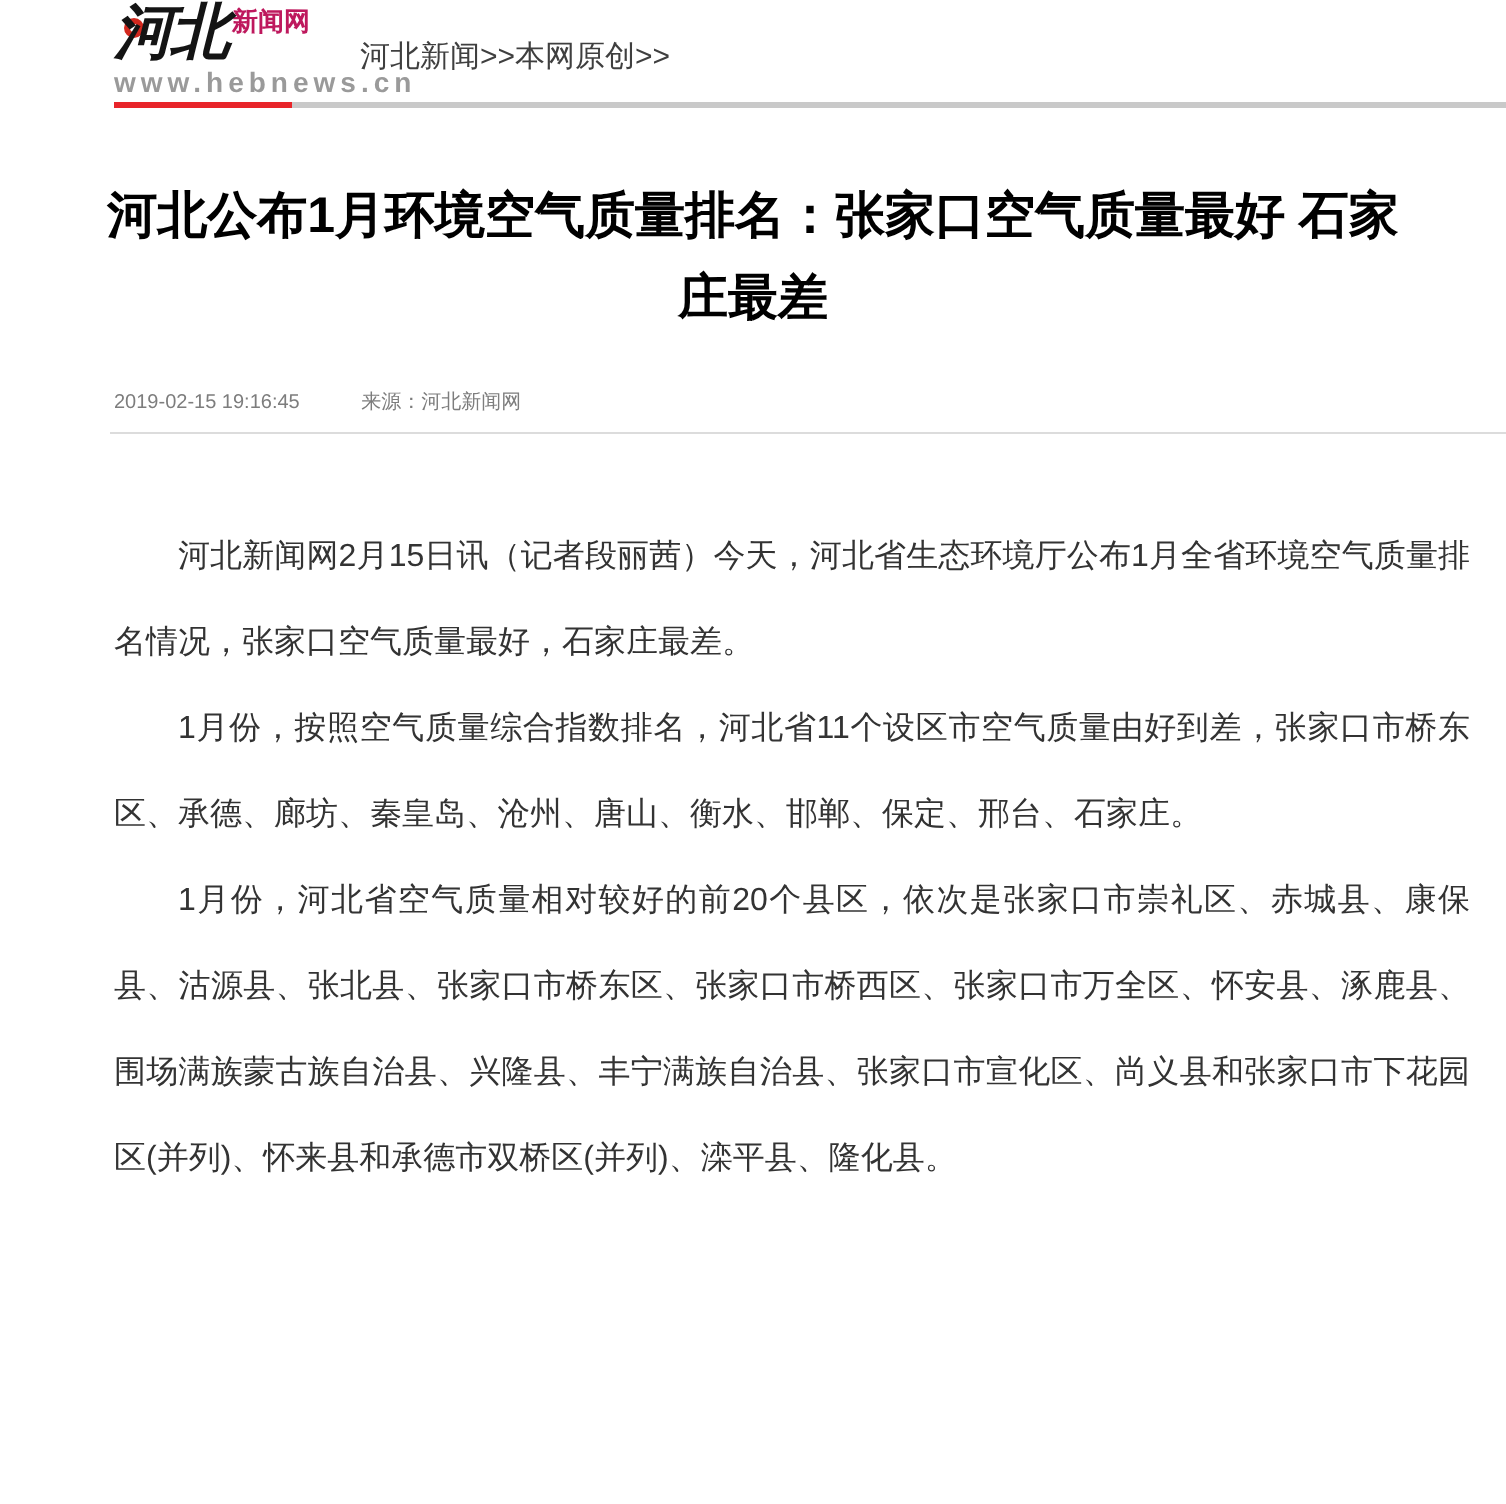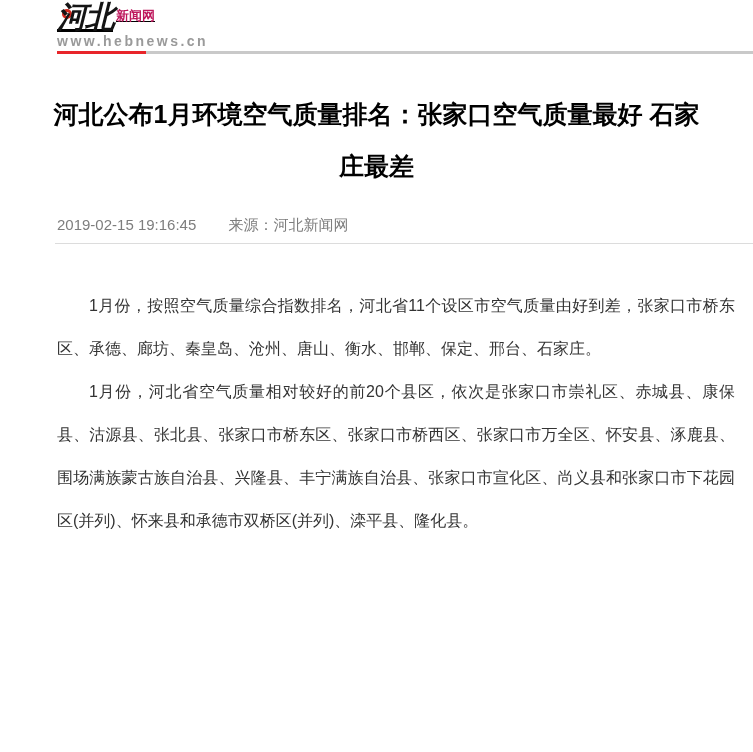--- a/index.html
+++ b/index.html
@@ -14,21 +14,21 @@
 
   
   .header { position: relative; height: 51px; }
 
   .logo {
     position: absolute;
     left: 57px;
     top: 2px;
     width: 118px;
   }
-  .logo-row { display: flex; align-items: center; text-decoration: underline; }
+  .logo-row { display: flex; align-items: flex-start; }
   .logo-main {
     position: relative;
     font-family: "DejaVu Serif", "Liberation Serif", serif;
     font-style: italic;
     font-weight: bold;
     font-size: 30px;
     line-height: 30px;
     letter-spacing: -2px;
     color: #141414;
   }
@@ -81,29 +81,29 @@
     left: 0; top: 0;
     width: 89px;
     height: 3px;
     background: #e8252a;
   }
 
   
   .article-title {
     margin: 34px 45px 0;
     font-size: 25px;
-    line-height: 52px;
+    line-height: 41px;
     font-weight: bold;
     color: #000000;
     text-align: center;
   }
 
   .article-meta {
     margin: 24px 16px 0 57px;
-    font-size: 15px;
+    font-size: 10px;
     color: #7d7d7d;
   }
   .meta-source { margin-left: 28px; }
 
   .meta-divider {
     margin: 8px 0 0 55px;
     height: 1px;
     background: #dcdcdc;
   }
 
@@ -123,32 +123,34 @@
   <div class="logo">
     <div class="logo-row">
       <div class="logo-main">
         <span class="logo-accent"></span>
         <span class="glyphs">河北</span>
       </div>
       <div class="logo-suffix">新闻网</div>
     </div>
     <div class="logo-url">www.hebnews.cn</div>
   </div>
+  <div class="breadcrumb">河北新闻&gt;&gt;本网原创&gt;&gt;</div>
 </div>
 
 <div class="header-divider">
   <div class="header-divider-red"></div>
 </div>
 
 <h1 class="article-title">河北公布1月环境空气质量排名：张家口空气质量最好 石家庄最差</h1>
 
 <div class="article-meta">
   <span class="meta-datetime">2019-02-15 19:16:45</span>
   <span class="meta-source">来源：河北新闻网</span>
 </div>
 
 <div class="meta-divider"></div>
 
 <div class="article-body">
+  <p>河北新闻网2月15日讯（记者段丽茜）今天，河北省生态环境厅公布1月全省环境空气质量排名情况，张家口空气质量最好，石家庄最差。</p>
   <p>1月份，按照空气质量综合指数排名，河北省11个设区市空气质量由好到差，张家口市桥东区、承德、廊坊、秦皇岛、沧州、唐山、衡水、邯郸、保定、邢台、石家庄。</p>
   <p>1月份，河北省空气质量相对较好的前20个县区，依次是张家口市崇礼区、赤城县、康保县、沽源县、张北县、张家口市桥东区、张家口市桥西区、张家口市万全区、怀安县、涿鹿县、围场满族蒙古族自治县、兴隆县、丰宁满族自治县、张家口市宣化区、尚义县和张家口市下花园区(并列)、怀来县和承德市双桥区(并列)、滦平县、隆化县。</p>
 
 </div>
 
 </body></html>

